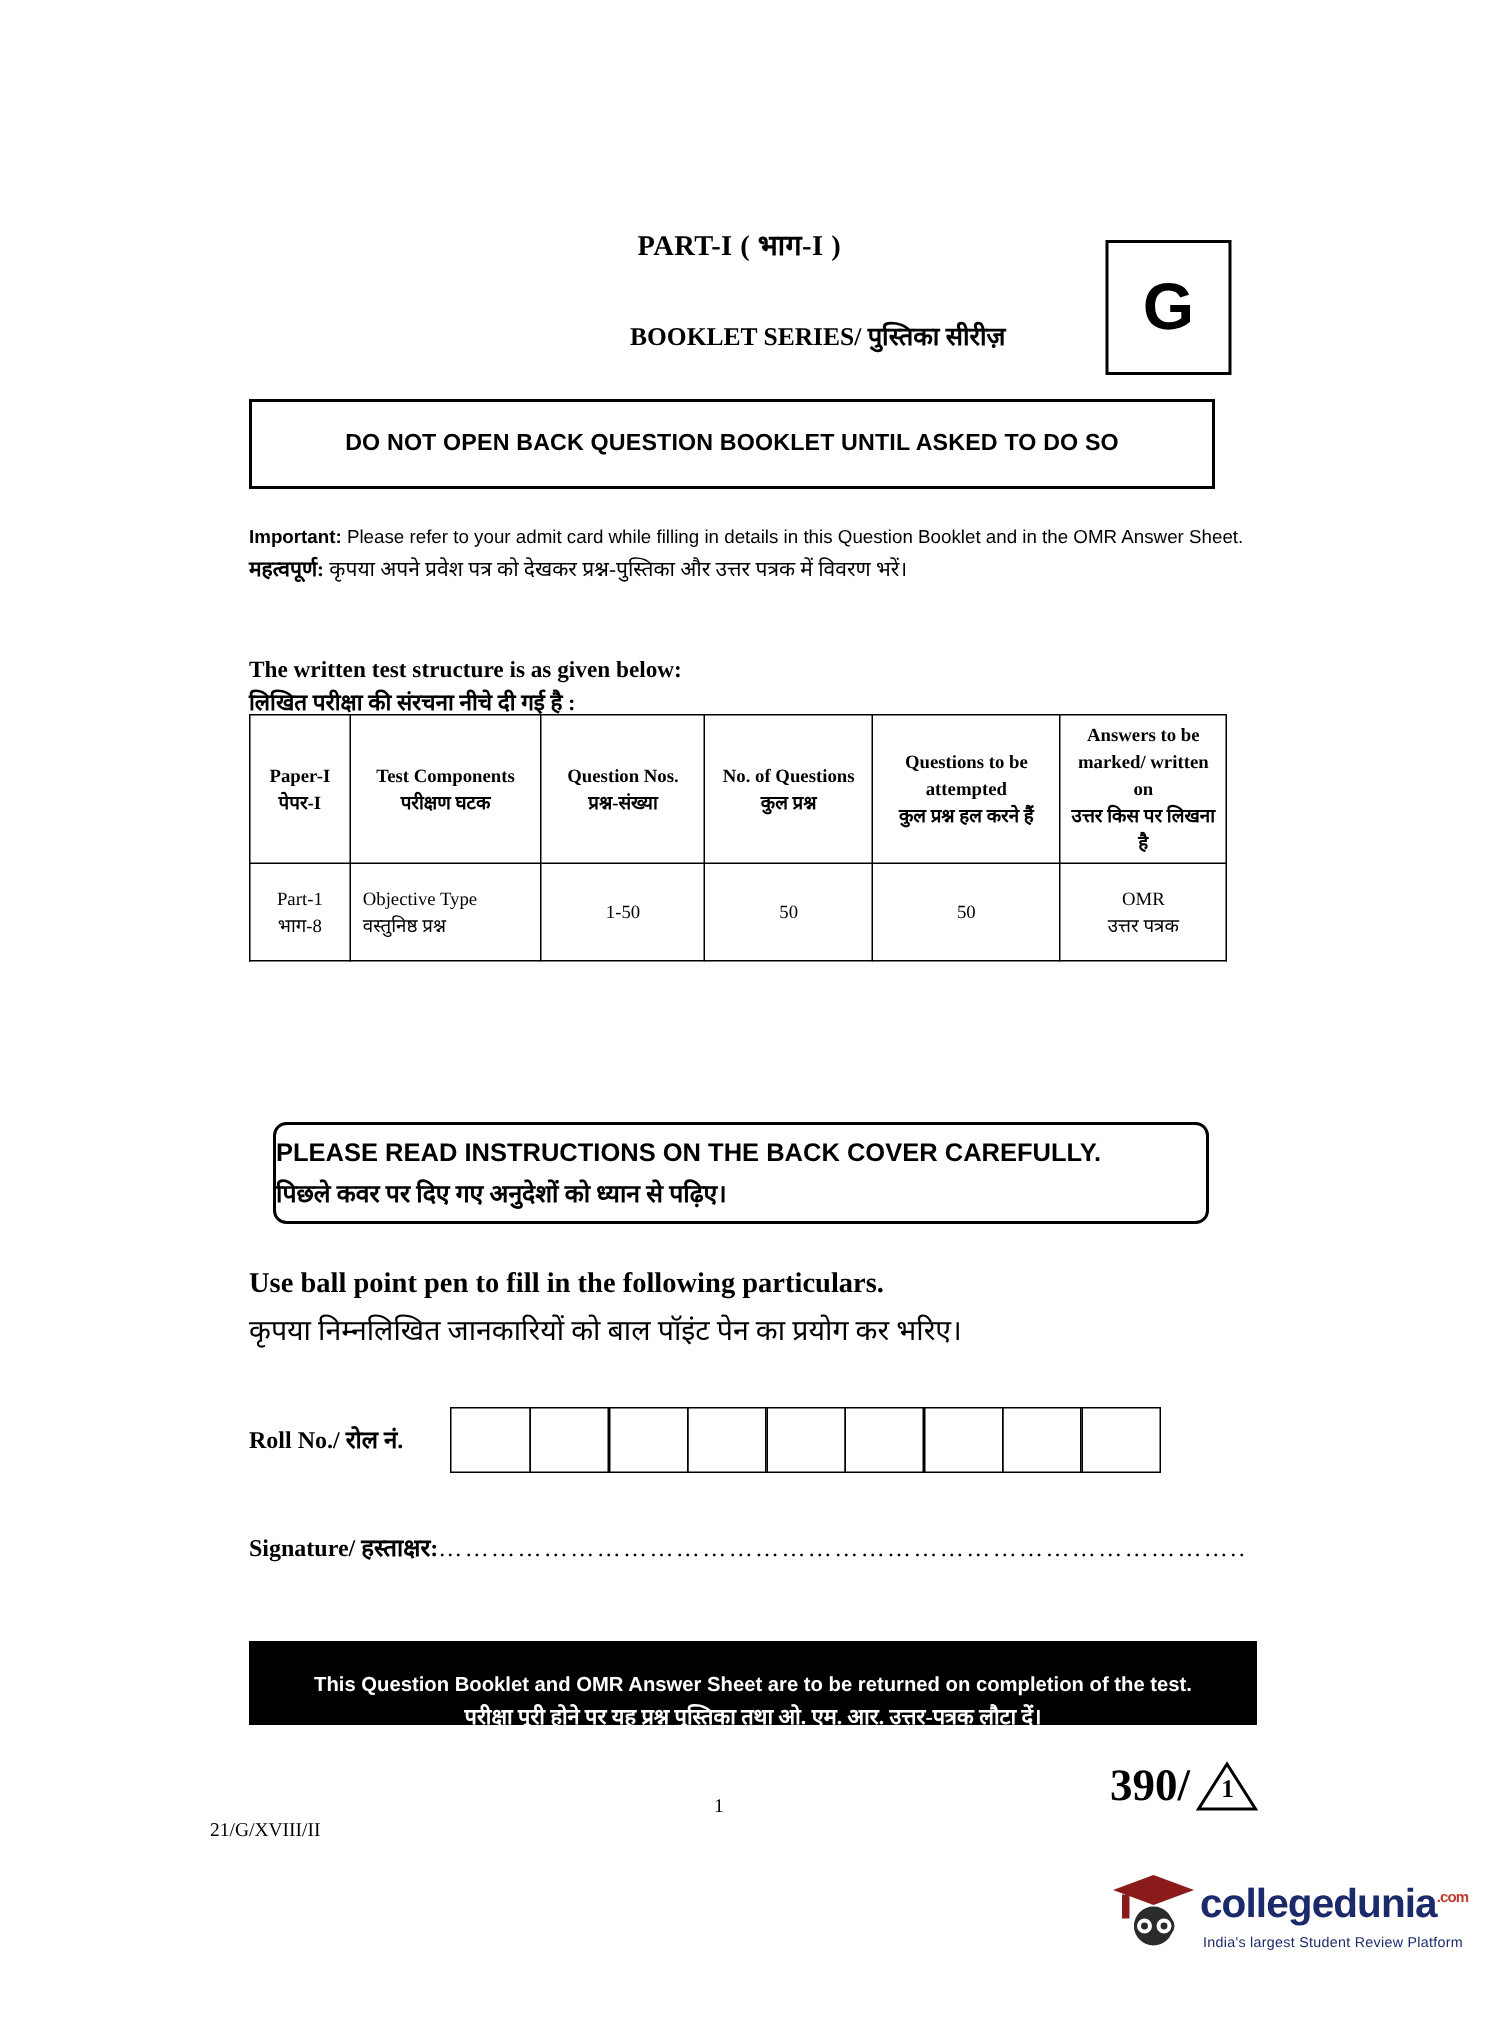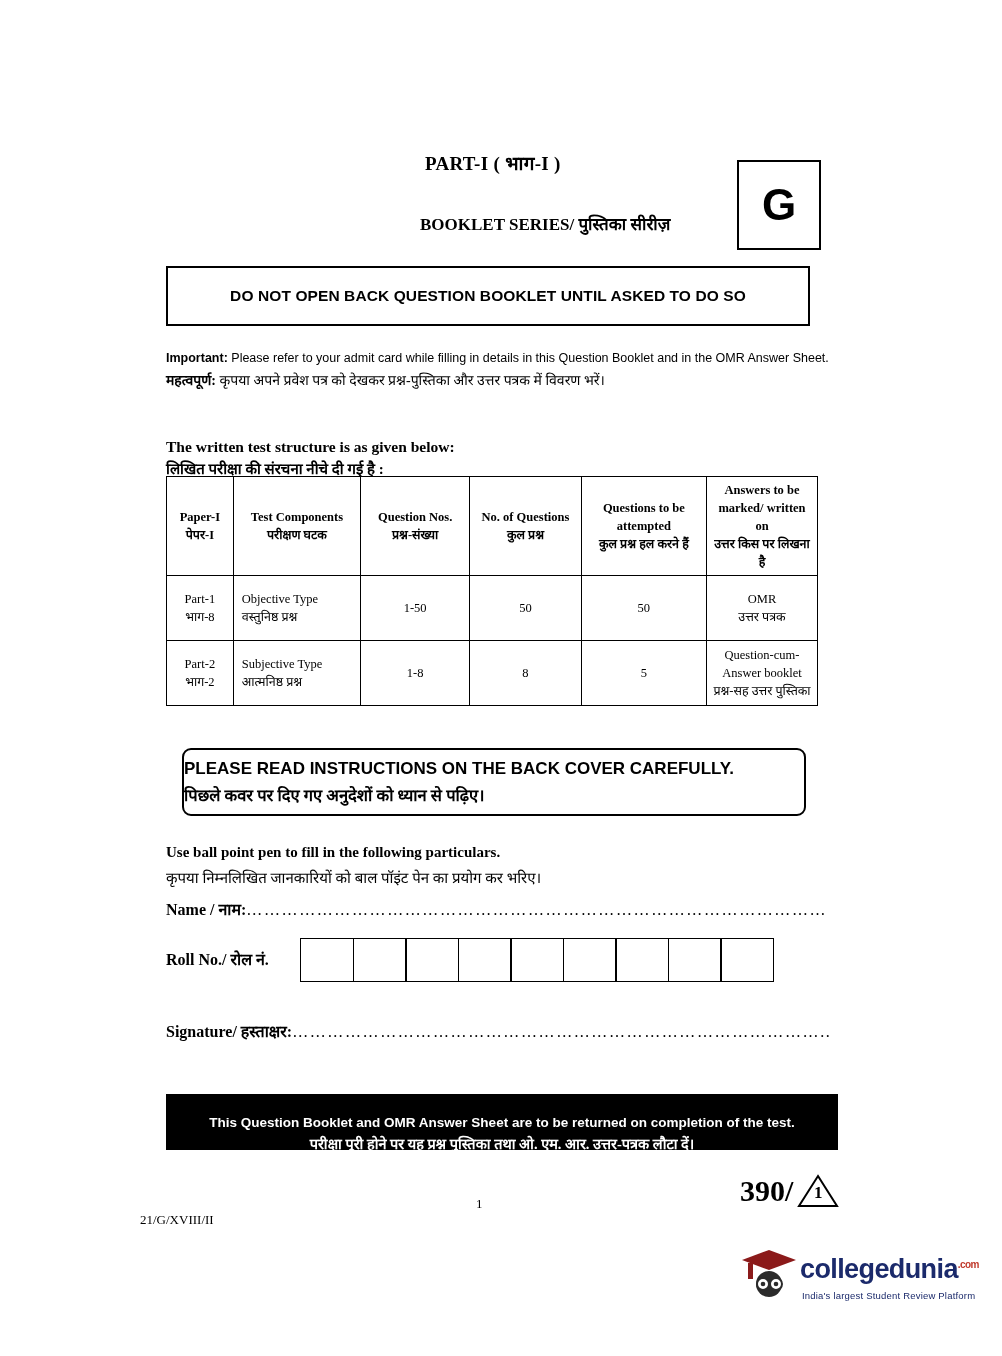--- a/index.html
+++ b/index.html
@@ -170,21 +170,21 @@
     margin-top: 4px;
     font-family: "Liberation Serif", serif;
   }
 
   
   .particulars {
     position: absolute;
     left: 166px;
     top: 840px;
     width: 700px;
-    font-size: 15px;
+    font-size: 19px;
     line-height: 1.7;
   }
   .particulars .b { font-weight: bold; }
 
   .field-name {
     position: absolute;
     left: 166px;
     top: 898px;
     width: 700px;
     font-weight: bold;
@@ -398,53 +398,33 @@
           <div>वस्तुनिष्ठ प्रश्न</div>
         </td>
         <td>1-50</td>
         <td>50</td>
         <td>50</td>
         <td>
           <div>OMR</div>
           <div>उत्तर पत्रक</div>
         </td>
       </tr>
-      <tr>
-        <td>
-          <div>Part-2</div>
-          <div>भाग-2</div>
-        </td>
-        <td class="left">
-          <div>Subjective Type</div>
-          <div>आत्मनिष्ठ प्रश्न</div>
-        </td>
-        <td>1-8</td>
-        <td>8</td>
-        <td>5</td>
-        <td>
-          <div>Question-cum-Answer booklet</div>
-          <div>प्रश्न-सह उत्तर पुस्तिका</div>
-        </td>
-      </tr>
     </tbody>
   </table>
 
   <div class="read-banner">
     <div class="l1">PLEASE READ INSTRUCTIONS ON THE BACK COVER CAREFULLY.</div>
     <div class="l2">पिछले कवर पर दिए गए अनुदेशों को ध्यान से पढ़िए।</div>
   </div>
 
   <div class="particulars">
     <div class="b">Use ball point pen to fill in the following particulars.</div>
     <div>कृपया निम्नलिखित जानकारियों को बाल पॉइंट पेन का प्रयोग कर भरिए।</div>
   </div>
 
-  <div class="field-name">
-    <span>Name / नाम:</span><span class="dots">………………………………………………………………………………………</span>
-  </div>
 
   <div class="rollno-label">Roll No./ रोल नं.</div>
   <div class="rollno-boxes">
     <div class="cell"></div>
     <div class="cell"></div>
     <div class="cell"></div>
     <div class="cell"></div>
     <div class="cell"></div>
     <div class="cell"></div>
     <div class="cell"></div>

